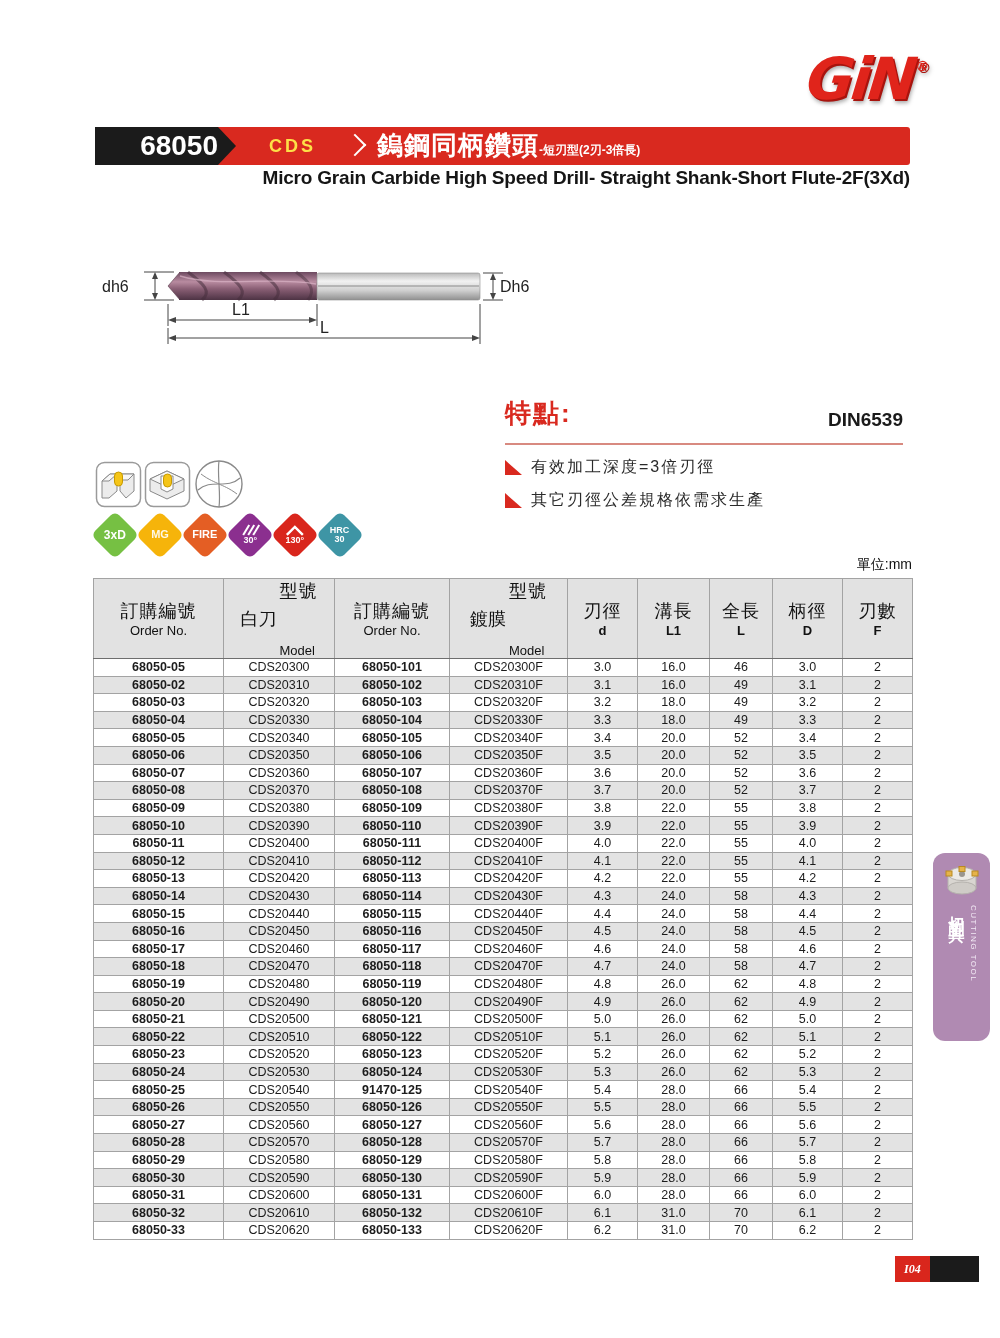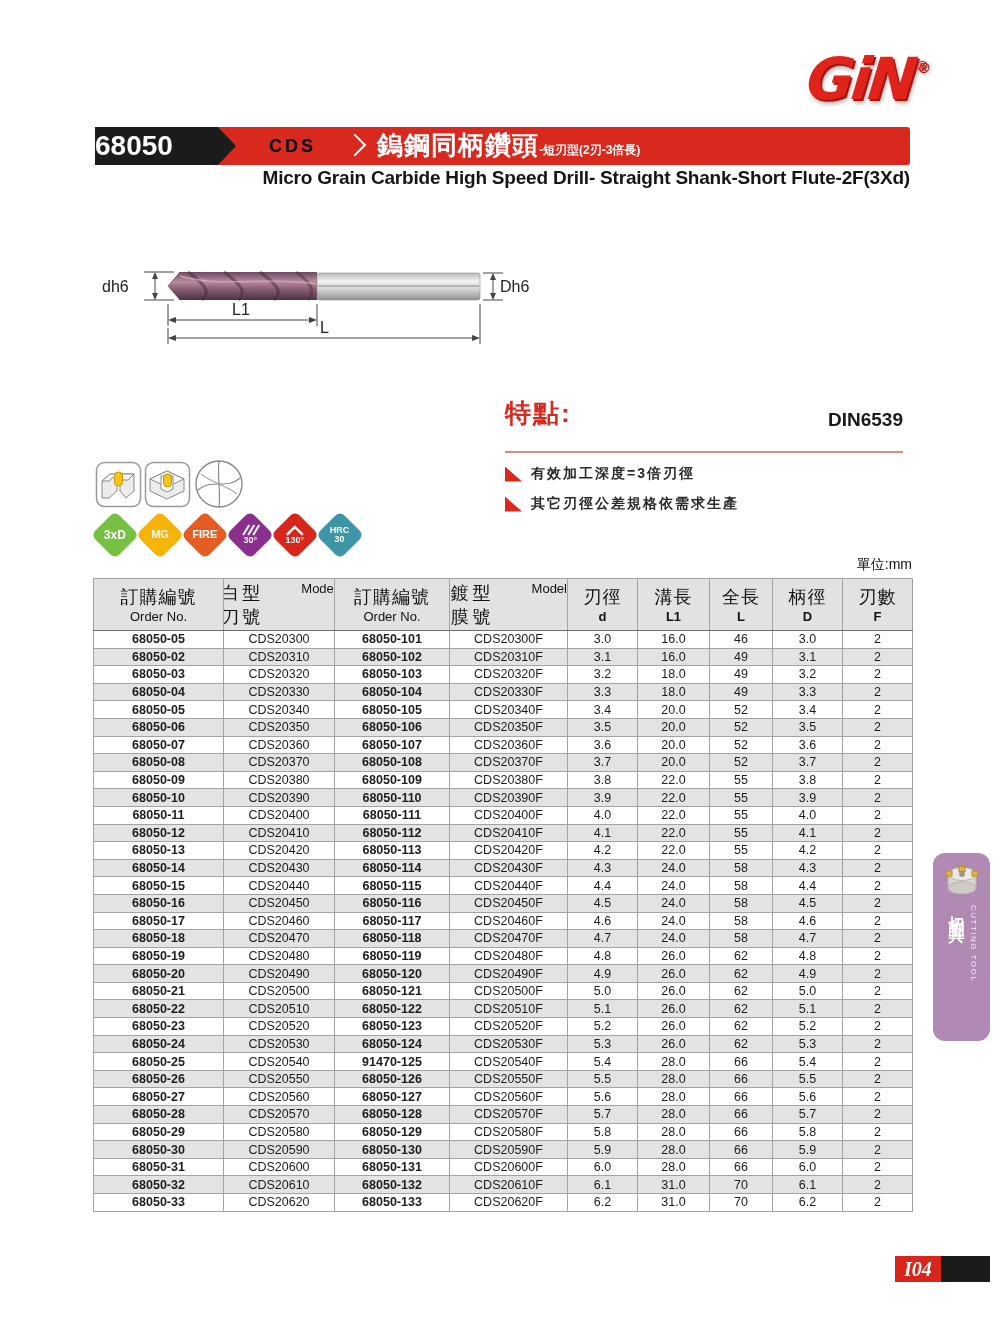--- a/index.html
+++ b/index.html
@@ -10,45 +10,45 @@
   .logo { position:absolute; top:45px; right:72px; color:#e0241b; font-style:italic; font-weight:900;
           font-size:58px; letter-spacing:-3px; transform:skewX(-6deg);
           text-shadow:2px 2px 0 #a8140e, 3px 4px 4px rgba(0,0,0,.35); font-family:"DejaVu Sans",sans-serif; }
   .logo sup { font-size:14px; letter-spacing:0; vertical-align:28px; }
 
   
   .title-bar { position:absolute; left:95px; top:127px; width:815px; height:38px; background:#d9291f;
                border-radius:0 3px 3px 0; }
   .code-tag { position:absolute; left:0; top:0; width:141px; height:38px; background:#1b1b1b;
               clip-path:polygon(0 0,123px 0,141px 19px,123px 38px,0 38px); }
-  .code-text { position:absolute; left:0; top:0; width:123px; height:38px; line-height:38px; text-align:left;
+  .code-text { position:absolute; left:0; top:0; width:123px; height:38px; line-height:38px; text-align:right;
                color:#fff; font-size:28px; font-weight:bold; letter-spacing:0; }
   .series-text { position:absolute; left:150px; top:0; width:95px; height:38px; line-height:38px; text-align:center;
-                 color:#000000; font-size:18px; font-weight:bold; letter-spacing:3px; }
+                 color:#fde047; font-size:18px; font-weight:bold; letter-spacing:3px; }
   .bar-chevron { position:absolute; left:252px; top:10px; width:16px; height:16px;
                  border-top:2px solid #fff; border-right:2px solid #fff; transform:rotate(45deg) }
   .bar-title { position:absolute; left:282px; top:0; height:38px; line-height:37px; color:#fff; white-space:nowrap; }
   .bar-title .zh-main { font-size:26px; font-weight:bold; letter-spacing:1px; }
   .bar-title .zh-sub  { font-size:12px; font-weight:bold; }
   .subtitle { position:absolute; left:95px; top:167px; width:815px; text-align:right;
               font-size:19px; font-weight:bold; color:#151515; letter-spacing:-0.2px; }
 
   
   .diagram { position:absolute; left:100px; top:246px; }
   .diagram text { font-size:16px; fill:#222; font-family:"Liberation Sans","DejaVu Sans",sans-serif; }
 
   
   .features { position:absolute; left:505px; top:396px; width:398px; }
   .features-head { display:flex; justify-content:space-between; align-items:flex-end;
-                   border-bottom:2px solid #d88a80; padding-bottom:20px; }
+                   border-bottom:2px solid #d88a80; padding-bottom:12px; }
   .features-title { color:#d9291f; font-size:26px; font-weight:bold; letter-spacing:2px; }
   .features-std { color:#1a1a1a; font-size:19px; font-weight:bold; }
   .feature-item { display:flex; align-items:center; margin-top:12px; }
   .tri { width:17px; height:15px; background:#d9291f; clip-path:polygon(0 0,100% 100%,0 100%); margin-right:9px; flex:0 0 auto; }
-  .feature-text { font-size:14px; color:#2a2a2a; letter-spacing:2px;font-weight:bold; }
+  .feature-text { font-size:16px; color:#2a2a2a; letter-spacing:2px; }
 
   
   .process-icons { position:absolute; left:95px; top:458px; display:flex; gap:2px; align-items:center; }
 
   
   .badges { position:absolute; left:98px; top:518px; display:flex; gap:11px; }
   .badge { width:34px; height:34px; border-radius:6px; transform:rotate(45deg);
            display:flex; align-items:center; justify-content:center; }
   .badge-inner { transform:rotate(-45deg); display:flex; flex-direction:column; align-items:center;
                  justify-content:center; color:#fff; }
@@ -60,37 +60,37 @@
   .unit-note { position:absolute; left:93px; top:556px; width:819px; text-align:right; font-size:14px; color:#111; }
   .spec-table { position:absolute; left:93px; top:578px; }
   table { border-collapse:collapse; table-layout:fixed; width:819px; border:1px solid #7d7d7d; }
   th,td { border:1px solid #a3a3a3; text-align:center; overflow:hidden; }
   thead th { background:#e2e2e2; height:52px; font-weight:normal; border-bottom:1px solid #6e6e6e; vertical-align:middle; }
   .h-zh { display:block; font-size:18px; color:#111; letter-spacing:1px; }
   .h-en { display:block; font-size:13px; color:#111; }
   .h-en.bold { font-weight:bold; }
   .h-combo { display:flex; align-items:center; justify-content:center; gap:3px; }
   .h-side { font-size:18px; color:#111; }
-  .h-stack { display:flex; flex-direction:row;gap:40px; }
+  .h-stack { display:flex; flex-direction:column;gap:40px; }
   .h-stack .h-zh, .h-stack .h-en { text-align:left; }
   tbody td { height:17.6px; font-size:12.5px; color:#1c1c1c; }
   tbody tr:nth-child(even) td { background:#e3e3e3; }
   tbody td:nth-child(1), tbody td:nth-child(3) { font-weight:bold; }
 
   
   .side-tab { position:absolute; left:933px; top:853px; width:57px; height:188px; background:#b08ab2;
               border-radius:12px; display:flex; flex-direction:column; align-items:center; padding-top:10px; }
   .tab-texts { display:flex; flex-direction:row; align-items:flex-start; margin-top:6px; gap:2px; }
   .tab-zh { writing-mode:vertical-rl; color:#fff; font-size:16px; letter-spacing:4px; font-weight:bold; }
   .tab-en { writing-mode:vertical-rl; color:#f3eaf5; font-size:8px; letter-spacing:1.5px; margin-top:2px; }
 
   
   .footer-tag { position:absolute; left:895px; top:1256px; display:flex; height:26px; }
   .footer-red { background:#d9261c; color:#fff; font-weight:bold; font-style:italic;
-                font-family:"Liberation Serif","DejaVu Serif",serif; font-size:20px;
+                font-family:"Liberation Serif","DejaVu Serif",serif; font-size:12px;
                 padding:0 9px; display:flex; align-items:center; }
   .footer-black { background:#1b1b1b; width:49px; }
 </style>
 </head>
 <body>
 
 <div class="page">
 
   <div class="logo"><span>GiN</span><sup>®</sup></div>
 

